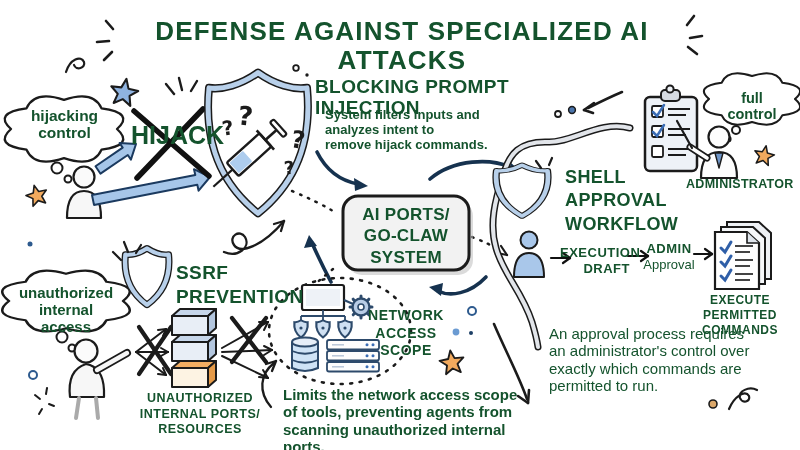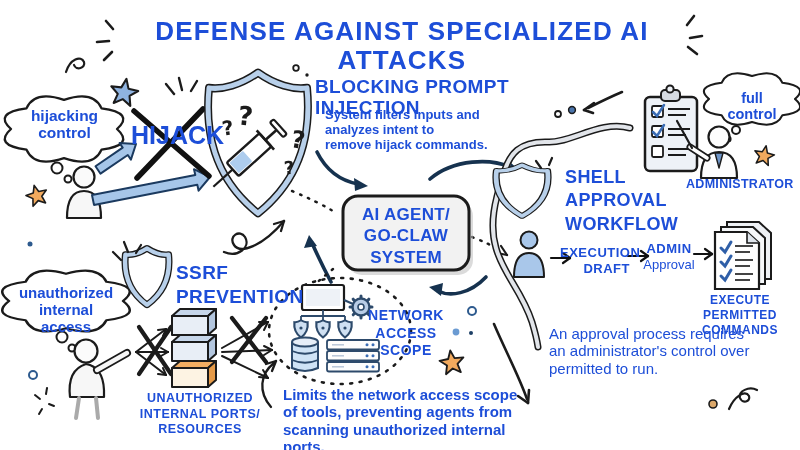--- a/index.html
+++ b/index.html
@@ -1,19 +1,19 @@
 <!DOCTYPE html>
 <html><head>
 <meta charset="utf-8">
 <style>
   html,body{margin:0;padding:0;background:#fff;}
   #canvas{position:relative;width:800px;height:450px;background:#ffffff;overflow:hidden;
           font-family:"Liberation Sans",sans-serif;color:#1b1b1b;}
   svg{position:absolute;left:0;top:0;}
-  .t{position:absolute;color:#1d4ed8;line-height:1.12;}
+  .t{position:absolute;color:#14532d;line-height:1.12;}
   .hd{font-weight:bold;letter-spacing:.5px;}
   .ctr{text-align:center;}
   .qm{position:absolute;font-weight:bold;font-family:"DejaVu Sans",sans-serif;}
 </style>
 </head>
 <body>
 
 <div id="canvas">
 
 <svg width="800" height="450" viewBox="0 0 800 450">
@@ -385,21 +385,21 @@
 <div class="qm" style="left:284px;top:157px;font-size:18px;transform:rotate(-5deg);">?</div>
 
 <div class="t hd" style="left:315px;top:76px;width:280px;font-size:19px;letter-spacing:.4px;">BLOCKING PROMPT INJECTION</div>
 <div class="t" style="left:325px;top:108px;width:200px;font-size:13px;font-weight:600;line-height:1.15;">
   <div>System filters inputs and</div>
   <div>analyzes intent to</div>
   <div>remove hijack commands.</div>
 </div>
 
 <div class="t hd ctr" style="left:343px;top:204px;width:126px;font-size:17px;line-height:1.25;letter-spacing:.3px;">
-  <div>AI AGENT/</div>
+  <div>AI PORTS/</div>
   <div>GO-CLAW</div>
   <div>SYSTEM</div>
 </div>
 
 <div class="t hd" style="left:565px;top:166px;width:140px;font-size:18px;line-height:1.3;letter-spacing:.4px;">
   <div>SHELL</div>
   <div>APPROVAL</div>
   <div>WORKFLOW</div>
 </div>
 
@@ -420,20 +420,21 @@
 </div>
 <div class="t hd ctr" style="left:698px;top:293px;width:84px;font-size:12px;line-height:1.25;">
   <div>EXECUTE</div>
   <div>PERMITTED</div>
   <div>COMMANDS</div>
 </div>
 
 <div class="t" style="left:549px;top:325px;width:240px;font-size:15px;font-weight:400;line-height:1.16;">
   <div>An approval process requires</div>
   <div>an administrator's control over</div>
+  <div>exactly which commands are</div>
   <div>permitted to run.</div>
 </div>
 
 <div class="t hd" style="left:176px;top:261px;width:140px;font-size:19px;line-height:1.25;letter-spacing:.4px;">
   <div>SSRF</div>
   <div>PREVENTION</div>
 </div>
 <div class="t ctr" style="left:12px;top:285px;width:108px;font-size:15px;font-weight:600;">
   <div>unauthorized</div>
   <div>internal access</div>

